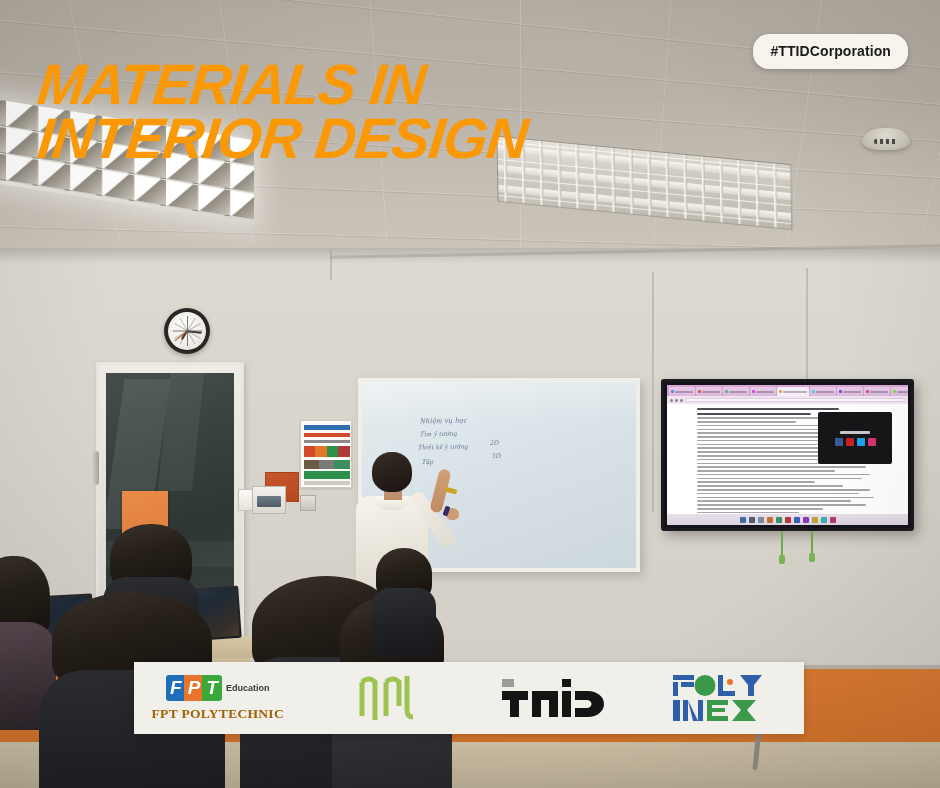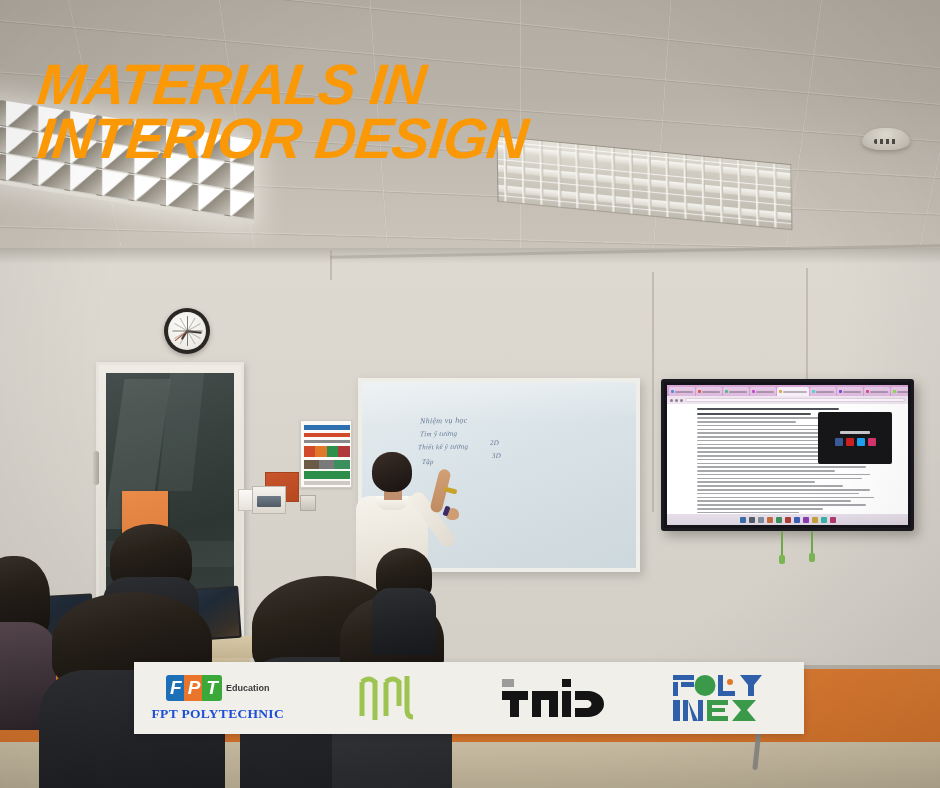--- a/index.html
+++ b/index.html
@@ -739,33 +739,34 @@
     </div>
 
     <div class="vignette"></div>
   </div>
 
   <div class="title" id="posterTitle" style="color: rgb(251, 152, 6);">
     <span class="l l1">MATERIALS IN</span>
     <span class="l l2">INTERIOR DESIGN</span>
   </div>
 
+  <div class="hashtag" style="background: rgb(247, 244, 238); color: rgb(26, 26, 26);">#TTIDCorporation</div>
 
   <div class="logobar" style="background: rgb(241, 239, 234);">
 
     <div class="logoslot">
       <div class="fpt-row">
         <span class="fpt-mark">
           <span class="fpt-f" style="background: rgb(29, 111, 184);">F</span>
             <span class="fpt-p" style="background: rgb(233, 116, 42);">P</span>
             <span class="fpt-t" style="background: rgb(58, 169, 58);">T</span>
         </span>
         <span class="fpt-edu">Education</span>
       </div>
-      <div class="fpt-poly" style="color: #1d4ed8;">FPT POLYTECHNIC</div>
+      <div class="fpt-poly" style="color: #a16207;">FPT POLYTECHNIC</div>
     </div>
 
     <div class="logoslot">
       <svg class="ipl" width="58" height="52" viewBox="0 0 58 52">
         <g fill="none" stroke="#9DC451" stroke-width="5" stroke-linecap="butt">
           <path d="M6 10 v34"></path>
           <path d="M6 10 q7 -6 13 0 v16"></path>
           <path d="M19 26 v22"></path>
           <path d="M30 10 v34"></path>
           <path d="M30 10 q7 -6 13 0 v16"></path>

